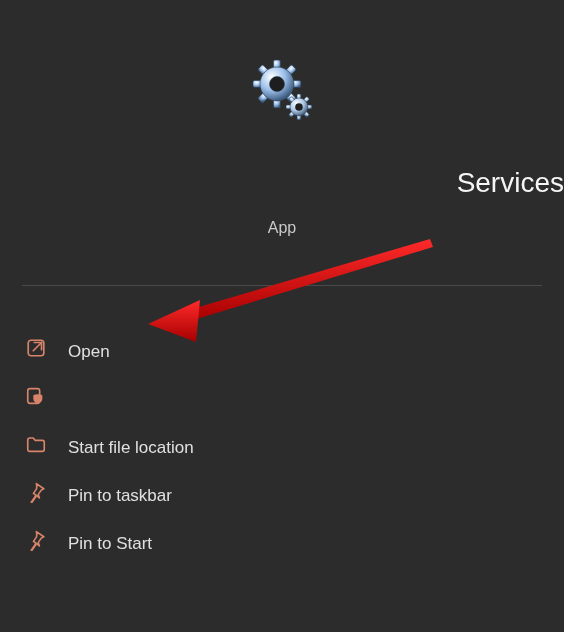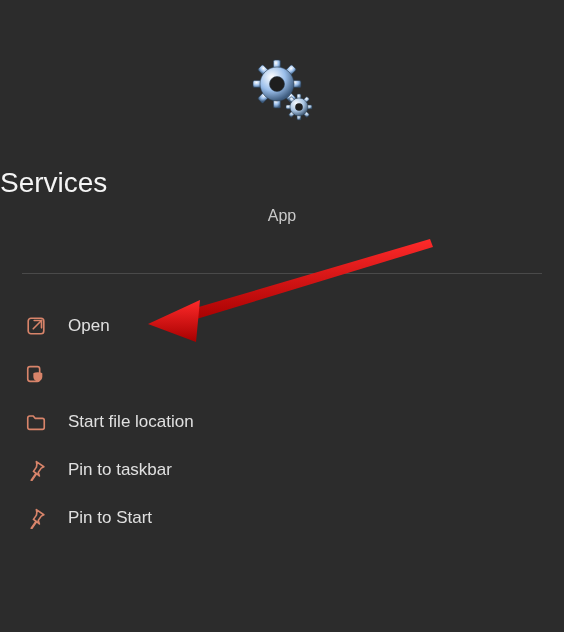--- a/index.html
+++ b/index.html
@@ -22,44 +22,44 @@
     width: 100%;
     display: flex;
     justify-content: center;
     padding-top: 55px;
   }
   .app-icon {
     width: 70px;
     height: 70px;
   }
   .app-title {
-    text-align: left;
+    text-align: right;
     font-size: 28px;
     font-weight: 400;
     color: #f5f5f5;
     margin-top: 42px;
   }
   .app-subtitle {
     text-align: center;
     font-size: 16px;
     color: #c9c9c9;
-    margin-top: 8px;
+    margin-top: 20px;
   }
   .divider {
     margin: 48px 22px 0 22px;
     height: 1px;
     background: #4a4a4a;
   }
   .menu-list {
     margin-top: 28px;
     padding: 0 22px;
   }
   .menu-item {
     display: flex;
-    align-items: center;
+    align-items: flex-end;
     height: 48px;
     font-size: 17px;
     color: #e0e0e0;
     cursor: pointer;
   }
   .menu-item .icon-slot {
     width: 28px;
     height: 28px;
     display: flex;
     align-items: center;

